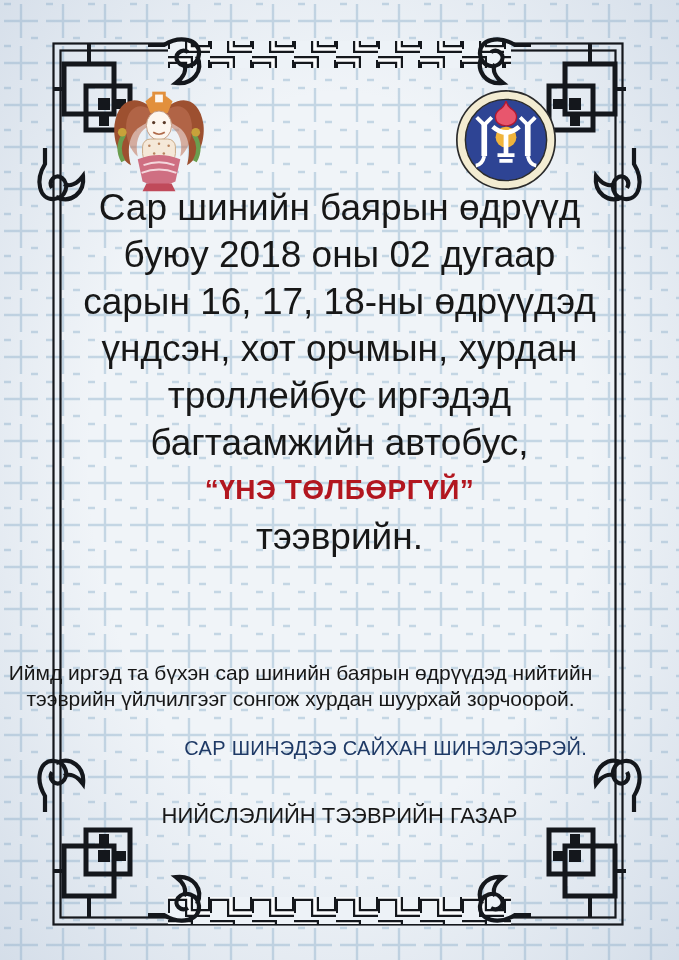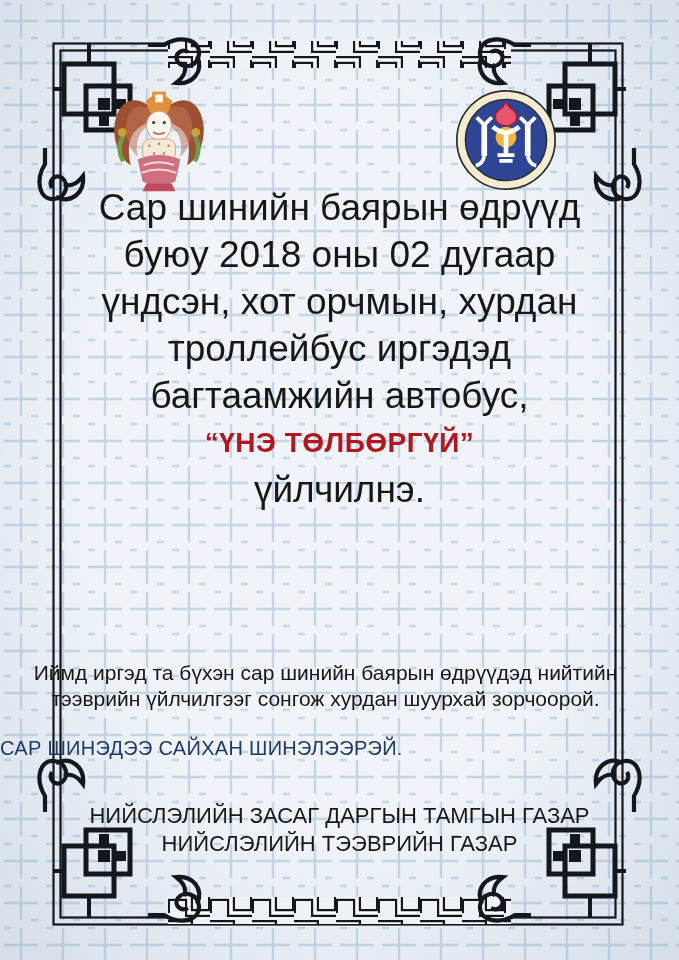--- a/index.html
+++ b/index.html
@@ -20,24 +20,24 @@
   .main-text{
     position:absolute;left:0;top:184px;width:679px;text-align:center;
     color:#171717;font-size:37px;line-height:47px;white-space:nowrap;
   }
   .main-text .line{height:47px;}
   .main-text .highlight{
     color:#b2161f;font-weight:bold;font-size:28px;letter-spacing:0.5px;
   }
   .note{
     position:absolute;left:0;top:660px;width:601px;text-align:center;
-    color:#171717;font-size:21px;line-height:26px;white-space:nowrap;margin-left:25px;
+    color:#171717;font-size:21px;line-height:26px;white-space:nowrap;
   }
   .greeting{
-    position:absolute;left:0;top:737px;width:587px;text-align:left;
+    position:absolute;left:0;top:737px;width:587px;text-align:right;
     color:#1f3a66;font-size:20px;letter-spacing:0.3px;white-space:nowrap;
   }
   .footer{
     position:absolute;left:0;top:802px;width:679px;text-align:center;
     color:#171717;font-size:22px;line-height:28px;white-space:nowrap;
   }
 </style>
 </head>
 <body>
 
@@ -136,33 +136,33 @@
       <path d="M24 31 l8 8 M40 31 l-8 8" stroke="#ffffff" stroke-width="4"></path>
       <path d="M32 72 q-2 9 -9 10" stroke="#ffffff" stroke-width="4" fill="none"></path>
       <path d="M78 37 V72" stroke="#ffffff" stroke-width="6"></path>
       <path d="M86 31 l-8 8 M70 31 l8 8" stroke="#ffffff" stroke-width="4"></path>
       <path d="M78 72 q2 9 9 10" stroke="#ffffff" stroke-width="4" fill="none"></path>
     </svg>
 
     <div class="main-text">
       <div class="line">Сар шинийн баярын өдрүүд</div>
       <div class="line">буюу 2018 оны 02 дугаар</div>
+      <div class="line">сарын 16, 17, 18-ны өдрүүдэд</div>
       <div class="line">үндсэн, хот орчмын, хурдан</div>
       <div class="line">троллейбус иргэдэд</div>
       <div class="line">багтаамжийн автобус,</div>
       <div class="line highlight">“ҮНЭ ТӨЛБӨРГҮЙ”</div>
-      <div class="line">үйлчилнэ.</div>
+      <div class="line">тээврийн.</div>
     </div>
 
     <div class="note">
       <div>Иймд иргэд та бүхэн сар шинийн баярын өдрүүдэд нийтийн</div>
       <div>тээврийн үйлчилгээг сонгож хурдан шуурхай зорчоорой.</div>
     </div>
 
     <div class="greeting">САР ШИНЭДЭЭ САЙХАН ШИНЭЛЭЭРЭЙ.</div>
 
     <div class="footer">
-      <div>НИЙСЛЭЛИЙН ЗАСАГ ДАРГЫН ТАМГЫН ГАЗАР</div>
       <div>НИЙСЛЭЛИЙН ТЭЭВРИЙН ГАЗАР</div>
     </div>
 
   </div>
 </div>
 
 </body></html>

